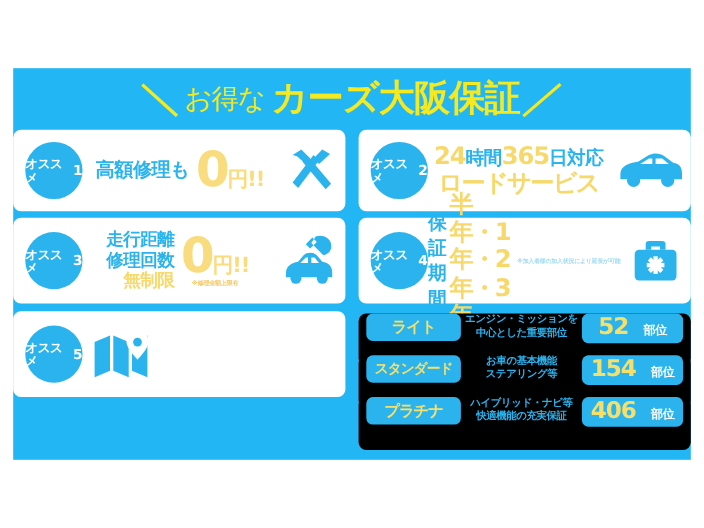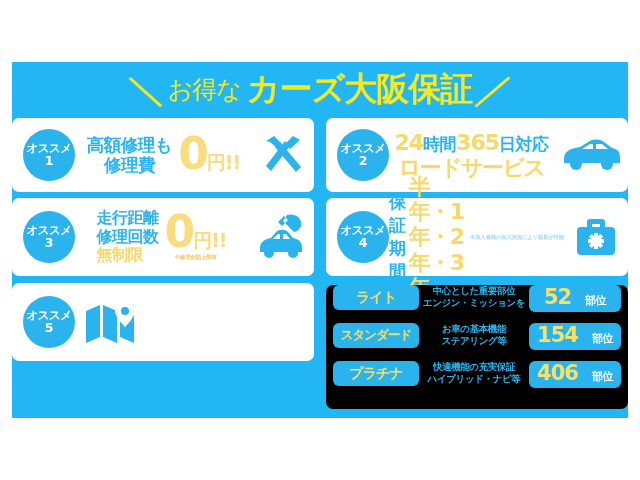--- a/index.html
+++ b/index.html
@@ -29,21 +29,21 @@
   .hl-big{font-size:33px;font-weight:bold;letter-spacing:-1px;}
 
   
   .card{
     position:absolute;background:#ffffff;border-radius:7px;
     display:flex;align-items:center;box-sizing:border-box;
   }
   .badge{
     flex:0 0 auto;width:52px;height:52px;border-radius:50%;
     background:#2bb3ee;color:#fff;
-    display:flex;flex-direction:column;align-items:center;justify-content:center;
+    display:flex;flex-direction:row;align-items:center;justify-content:center;
     margin-left:11px;
   }
   .badge .b-top{font-size:11.5px;font-weight:bold;letter-spacing:-0.5px;line-height:1.05;}
   .badge .b-num{font-size:12.5px;font-weight:bold;line-height:1.05;}
 
   .cbody{flex:1 1 auto;display:flex;align-items:center;justify-content:center;height:100%;}
   .cicon{flex:0 0 auto;display:flex;align-items:center;justify-content:center;}
 
   .blu{color:#2bb3ee;font-weight:bold;}
   .yel{color:#f6d96a;font-weight:bold;}
@@ -56,21 +56,21 @@
   #card1 .yen{font-size:19px;letter-spacing:-1px;}
 
   
   #card2{left:326px;top:118px;width:302px;height:74px;}
   #card2 .l1{font-size:17px;letter-spacing:-0.5px;line-height:1.2;}
   #card2 .n{font-size:22px;letter-spacing:-1px;}
   #card2 .l2{font-size:22px;letter-spacing:-1.5px;line-height:1.1;}
 
   
   #card3{left:12px;top:198px;width:302px;height:78px;}
-  #card3 .txtblock{font-size:16px;line-height:1.18;text-align:left;letter-spacing:-0.5px;}
+  #card3 .txtblock{font-size:16px;line-height:1.18;text-align:right;letter-spacing:-0.5px;}
   #card3 .zero{font-size:44px;line-height:0.9;letter-spacing:-2px;}
   #card3 .yen{font-size:19px;letter-spacing:-1px;}
   .note{font-size:5.6px;color:#f3c96a;font-weight:bold;letter-spacing:-0.3px;white-space:nowrap;}
 
   
   #card4{left:326px;top:198px;width:302px;height:78px;}
   #card4 .t1{font-size:17px;letter-spacing:-0.5px;}
   #card4 .t2{font-size:22px;letter-spacing:-1.5px;line-height:1.15;}
   #card4 .note4{font-size:5.4px;color:#9fd9f3;font-weight:bold;letter-spacing:-0.2px;white-space:nowrap;}
 
@@ -121,21 +121,20 @@
   </div>
 
   <div class="card" id="card1">
     <div class="badge">
       <span class="b-top">オススメ</span>
       <span class="b-num">1</span>
     </div>
     <div class="cbody">
       <div class="txtblock blu">
         <div>高額修理も</div>
-        <div>修理費</div>
       </div>
       <div style="display:flex;align-items:baseline;margin-left:6px;">
         <span class="zero yel2">0</span>
         <span class="yen yel2">円!!</span>
       </div>
     </div>
     <div class="cicon" style="width:62px;">
       <svg width="46" height="44" viewBox="0 0 46 44">
         <g fill="#2bb3ee">
           <path d="M6 8 L14 3 L22 11 L18 16 L10 9 Z"></path>
@@ -253,22 +252,22 @@
           <path d="M43 2 C49 2 53 6 53 12 C53 18 43 28 43 28 C43 28 33 18 33 12 C33 6 37 2 43 2 Z"></path>
         </g>
         <circle cx="43" cy="12" r="4" fill="#2bb3ee"></circle>
       </svg>
     </div>
   </div>
 
   <div class="prow" id="prow1">
     <div class="pill">ライト</div>
     <div class="pdesc">
+      <div>エンジン・ミッションを</div>
       <div>中心とした重要部位</div>
-      <div>エンジン・ミッションを</div>
     </div>
     <div class="pcount">
       <span class="num">52</span>
       <span class="unit">部位</span>
     </div>
   </div>
 
   <div class="prow" id="prow2">
     <div class="pill" style="font-size:12.5px;">スタンダード</div>
     <div class="pdesc">
@@ -277,22 +276,22 @@
     </div>
     <div class="pcount">
       <span class="num">154</span>
       <span class="unit">部位</span>
     </div>
   </div>
 
   <div class="prow" id="prow3">
     <div class="pill">プラチナ</div>
     <div class="pdesc">
+      <div>ハイブリッド・ナビ等</div>
       <div>快適機能の充実保証</div>
-      <div>ハイブリッド・ナビ等</div>
     </div>
     <div class="pcount">
       <span class="num">406</span>
       <span class="unit">部位</span>
     </div>
   </div>
 
 </div>
 
 </body></html>

